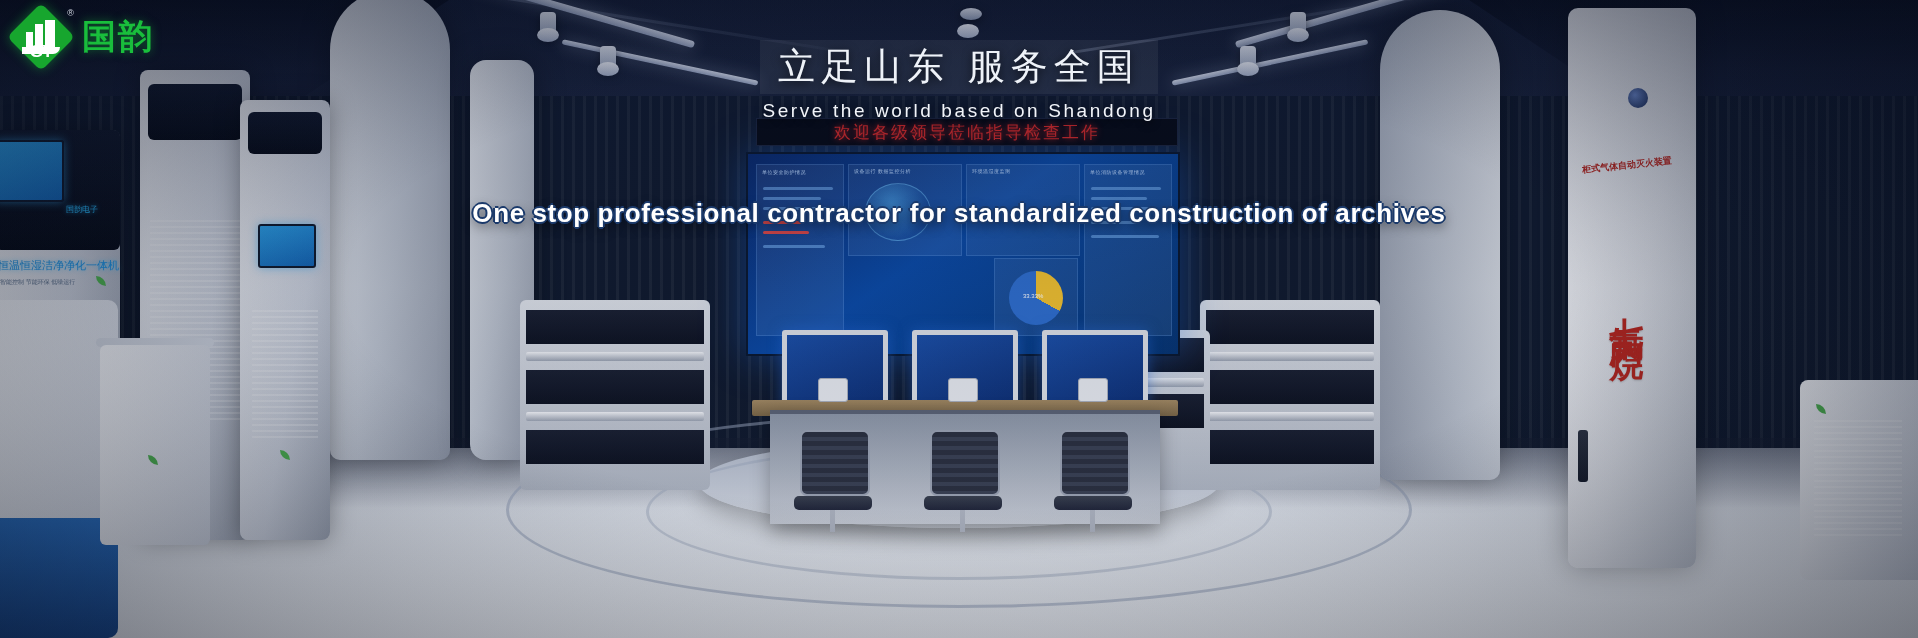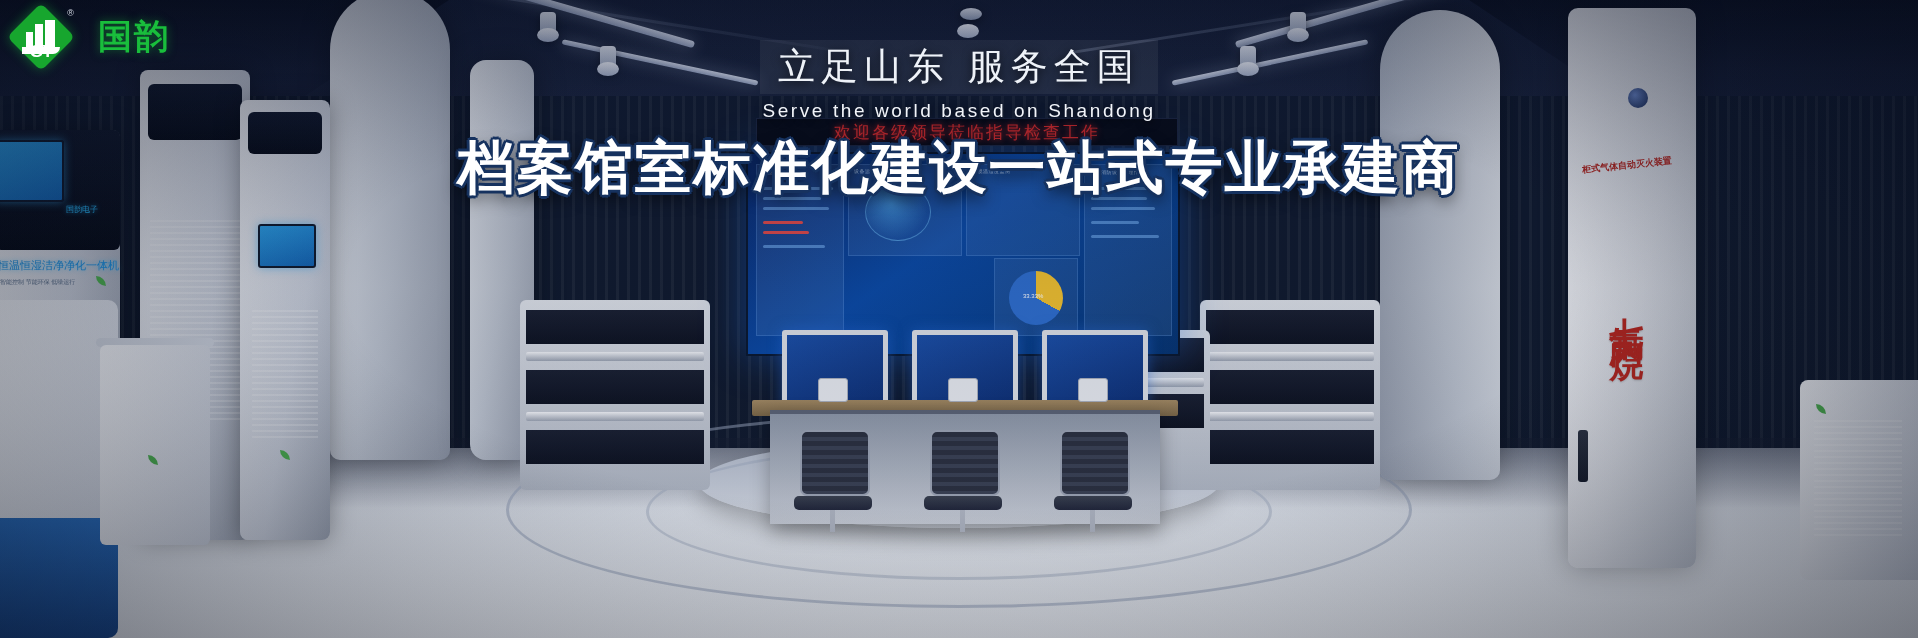--- a/index.html
+++ b/index.html
@@ -309,21 +309,20 @@
     font-family:"Liberation Sans",sans-serif;font-weight:bold;font-size:17px;
     color:#ffffff;letter-spacing:-1px;
   }
   .reg{
     position:absolute;right:-2px;top:2px;font-size:9px;color:#d8dde8;
   }
   .logo-text{
     font-family:"DejaVu Sans",sans-serif;
     font-size:34px;font-weight:bold;color:#19be3c;letter-spacing:2px;
     text-shadow:0 0 10px rgba(25,190,60,.5);
-    margin-left:16px;
   }
 
   .kicker-wrap{
     position:absolute;left:0;right:0;top:40px;text-align:center;
   }
   .kicker-cn{
     font-family:"DejaVu Sans",sans-serif;
     font-size:37px;color:#eef2f8;letter-spacing:6px;font-weight:500;
     text-shadow:0 2px 10px rgba(0,0,0,.75);
     display:inline-block;padding:2px 18px;
@@ -556,16 +555,16 @@
         <div class="reg">®</div>
       </div>
       <div class="logo-text">国韵</div>
     </div>
 
     <div class="kicker-wrap">
       <div class="kicker-cn">立足山东 服务全国</div>
       <div class="kicker-en">Serve the world based on Shandong</div>
     </div>
 
-    <div class="headline">档案馆室标准化建设一站式专业承建商</div>
+    <div class="subline">One stop professional contractor for standardized construction of archives</div>
 
   </div>
 </div>
 
 </body></html>

